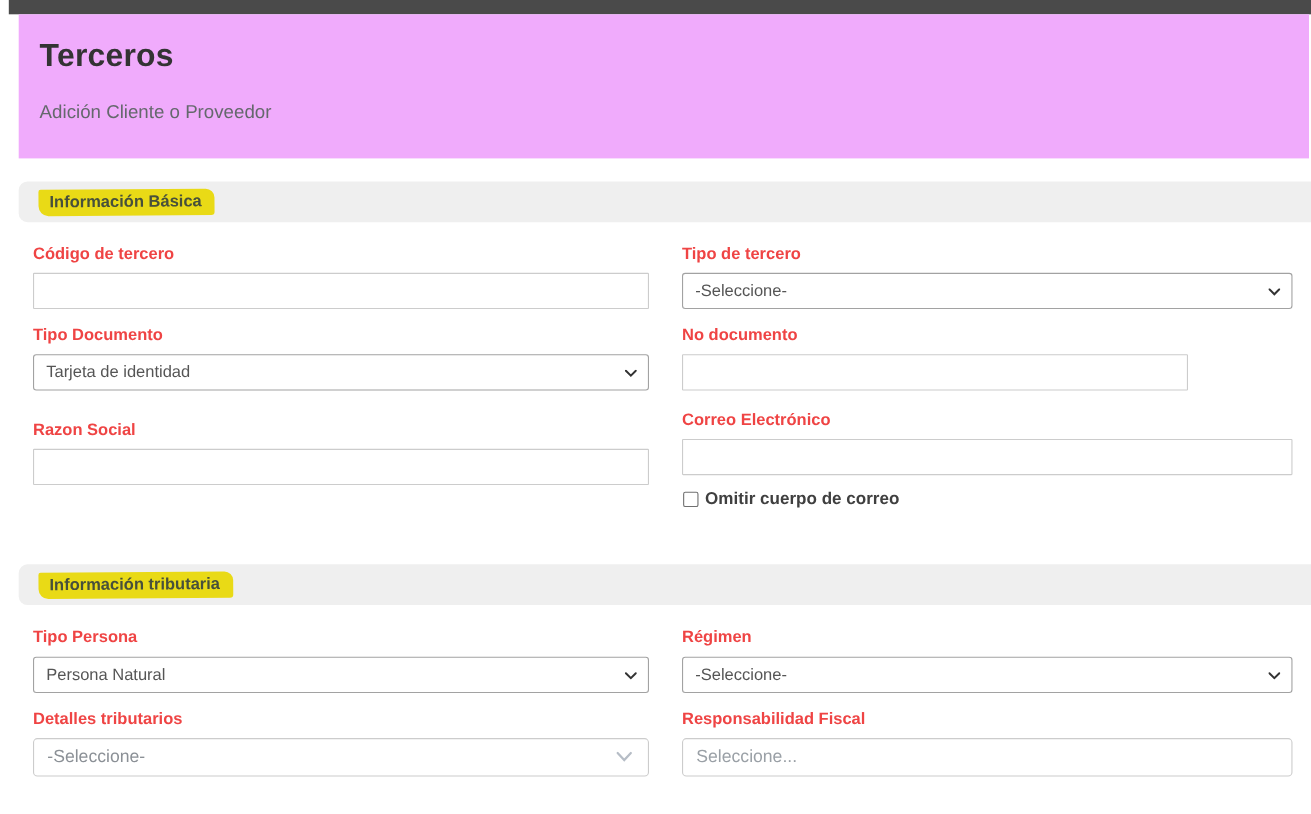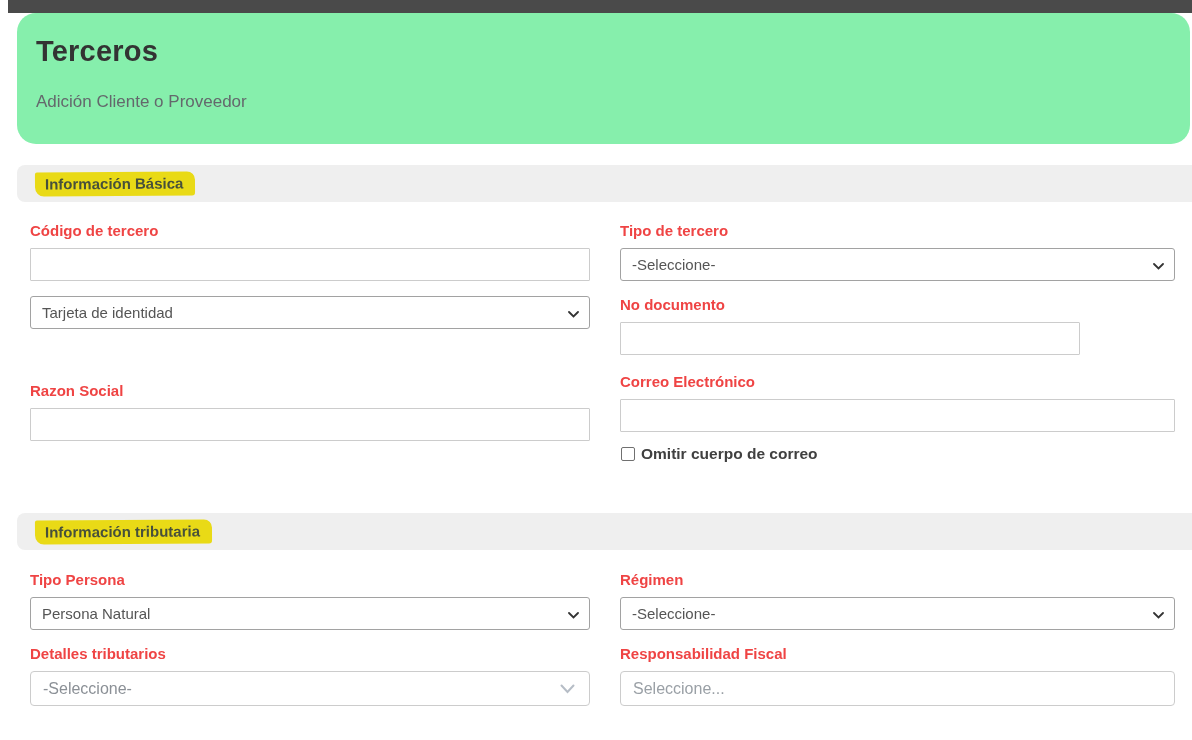--- a/index.html
+++ b/index.html
@@ -18,22 +18,22 @@
   .topbar {
     position: absolute;
     left: 8px; right: 0; top: 0;
     height: 13px;
     background: #4a4a4a;
   }
   .header-panel {
     position: absolute;
     left: 17px; top: 13px;
     width: 1173px; height: 131px;
-    background: #86efac;
-    border-radius: 19px;
+    background: #f0abfc;
+    border-radius: 0;
     box-sizing: border-box;
     padding: 22px 20px 0 19px;
   }
   .page-title {
     font-size: 29px;
     font-weight: bold;
     color: #333333;
     letter-spacing: 0.2px;
   }
   .page-subtitle {
@@ -171,20 +171,21 @@
     <label class="flabel">Tipo de tercero</label>
     <div class="nselect">
       <span>-Seleccione-</span>
       <span class="chev"><svg width="11" height="7" viewBox="0 0 11 7">
             <polyline points="1,1 5.5,5.5 10,1" stroke="#333333" stroke-width="1.8" fill="none" stroke-linecap="round"></polyline>
           </svg></span>
     </div>
   </div>
 
   <div class="fgroup" style="left:30px; top:296px; width:560px;">
+    <label class="flabel">Tipo Documento</label>
     <div class="nselect">
       <span>Tarjeta de identidad</span>
       <span class="chev"><svg width="11" height="7" viewBox="0 0 11 7">
             <polyline points="1,1 5.5,5.5 10,1" stroke="#333333" stroke-width="1.8" fill="none" stroke-linecap="round"></polyline>
           </svg></span>
     </div>
   </div>
 
   <div class="fgroup" style="left:30px; top:382px; width:560px;">
     <label class="flabel">Razon Social</label>

